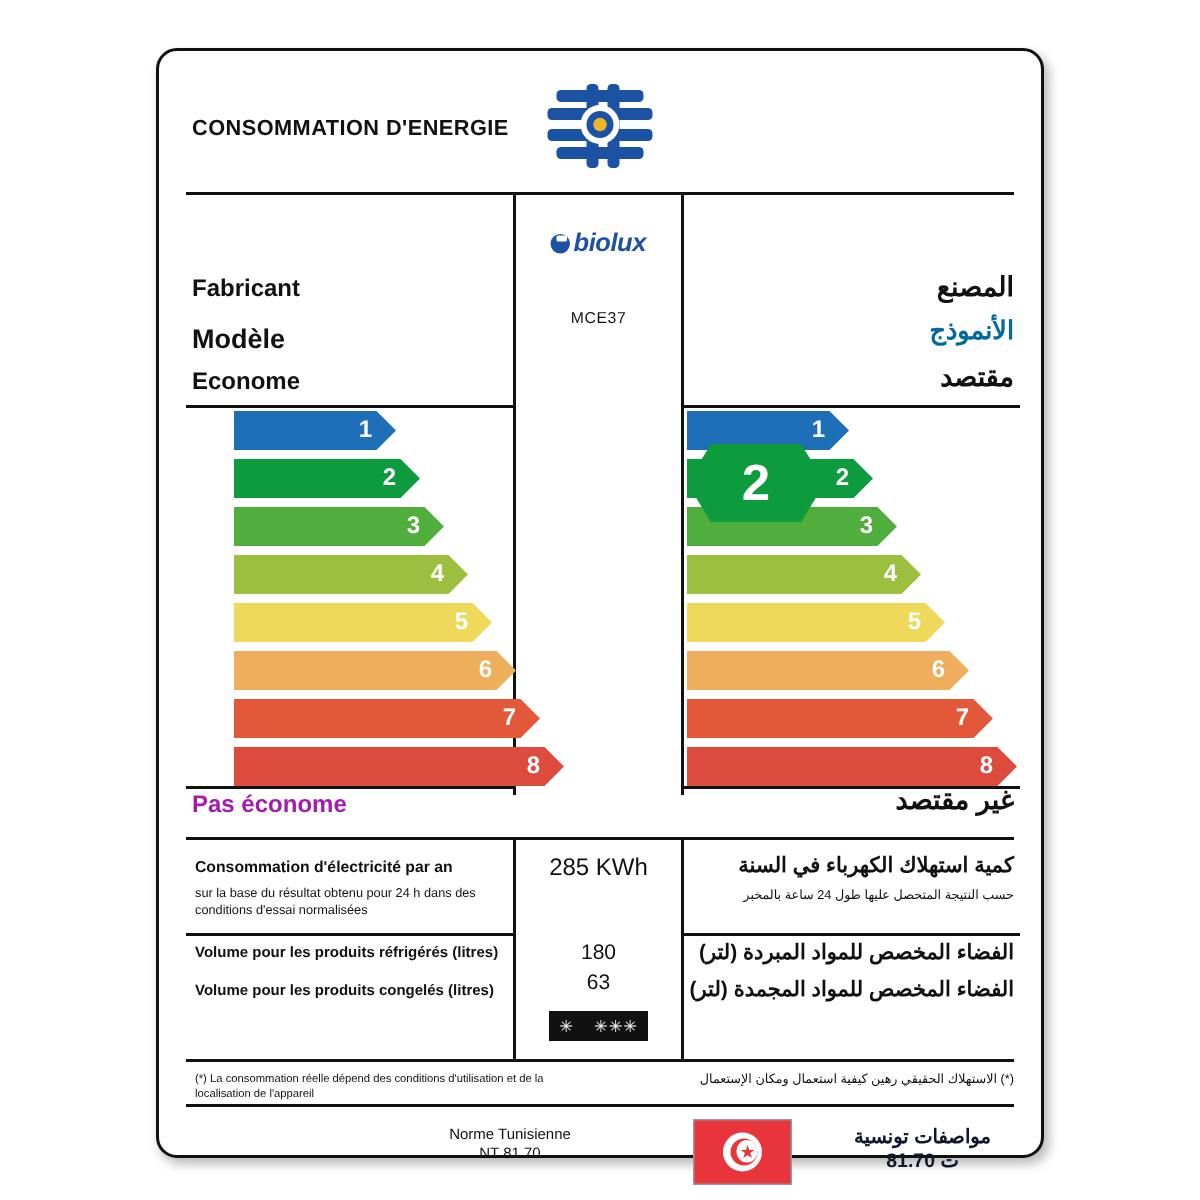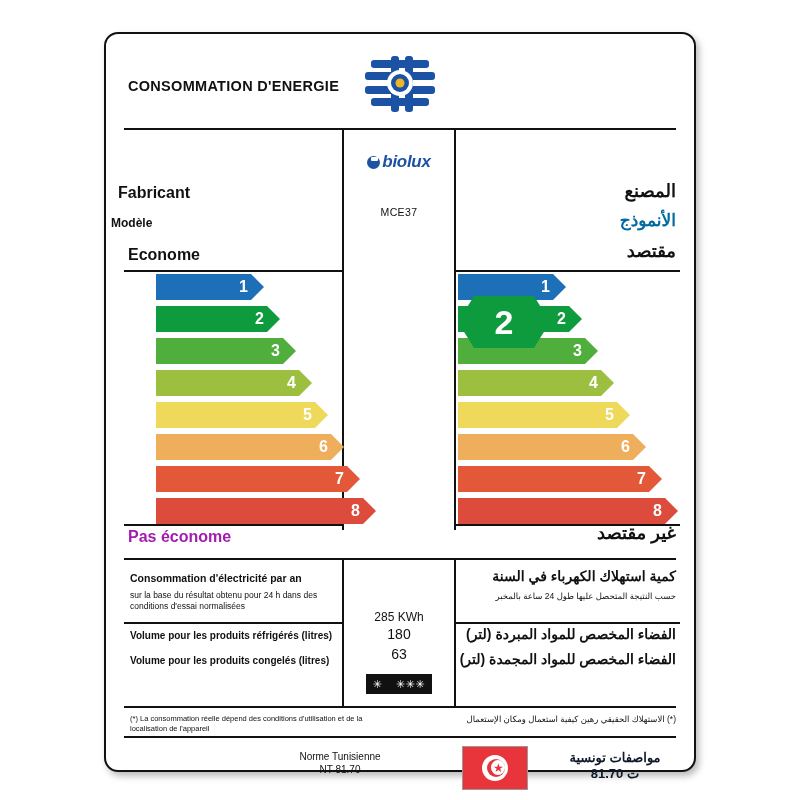--- a/index.html
+++ b/index.html
@@ -126,31 +126,31 @@
     align-items: center;
     justify-content: center;
     font-size: 10.5px;
     color: #111;
     letter-spacing: 0.4px;
   }
 
   
   .row-fab-fr {
     position: absolute;
-    left: 12px;
+    left: 22px;
     top: 150px;
     font-size: 16px;
     font-weight: bold;
     color: #111;
   }
   .row-mod-fr {
     position: absolute;
-    left: 5px;
+    left: 22px;
     top: 182px;
-    font-size: 12px;
+    font-size: 18px;
     font-weight: bold;
     color: #111;
   }
   .row-fab-ar {
     position: absolute;
     right: 18px;
     top: 146px;
     font-size: 18px;
     font-weight: bold;
     color: #111;
@@ -343,23 +343,22 @@
     font-size: 8.5px;
     color: #111;
     direction: rtl;
   }
   .kwh-value {
     position: absolute;
     left: 236px;
     top: 536px;
     width: 114px;
     text-align: center;
-    font-size: 12px;
-    color: #111;
-    margin-top: 40px;
+    font-size: 16px;
+    color: #111;
   }
   .sep-1 {
     position: absolute;
     left: 18px;
     top: 588px;
     width: 218px;
     height: 1.5px;
     background: #111;
   }
   .sep-1r {

